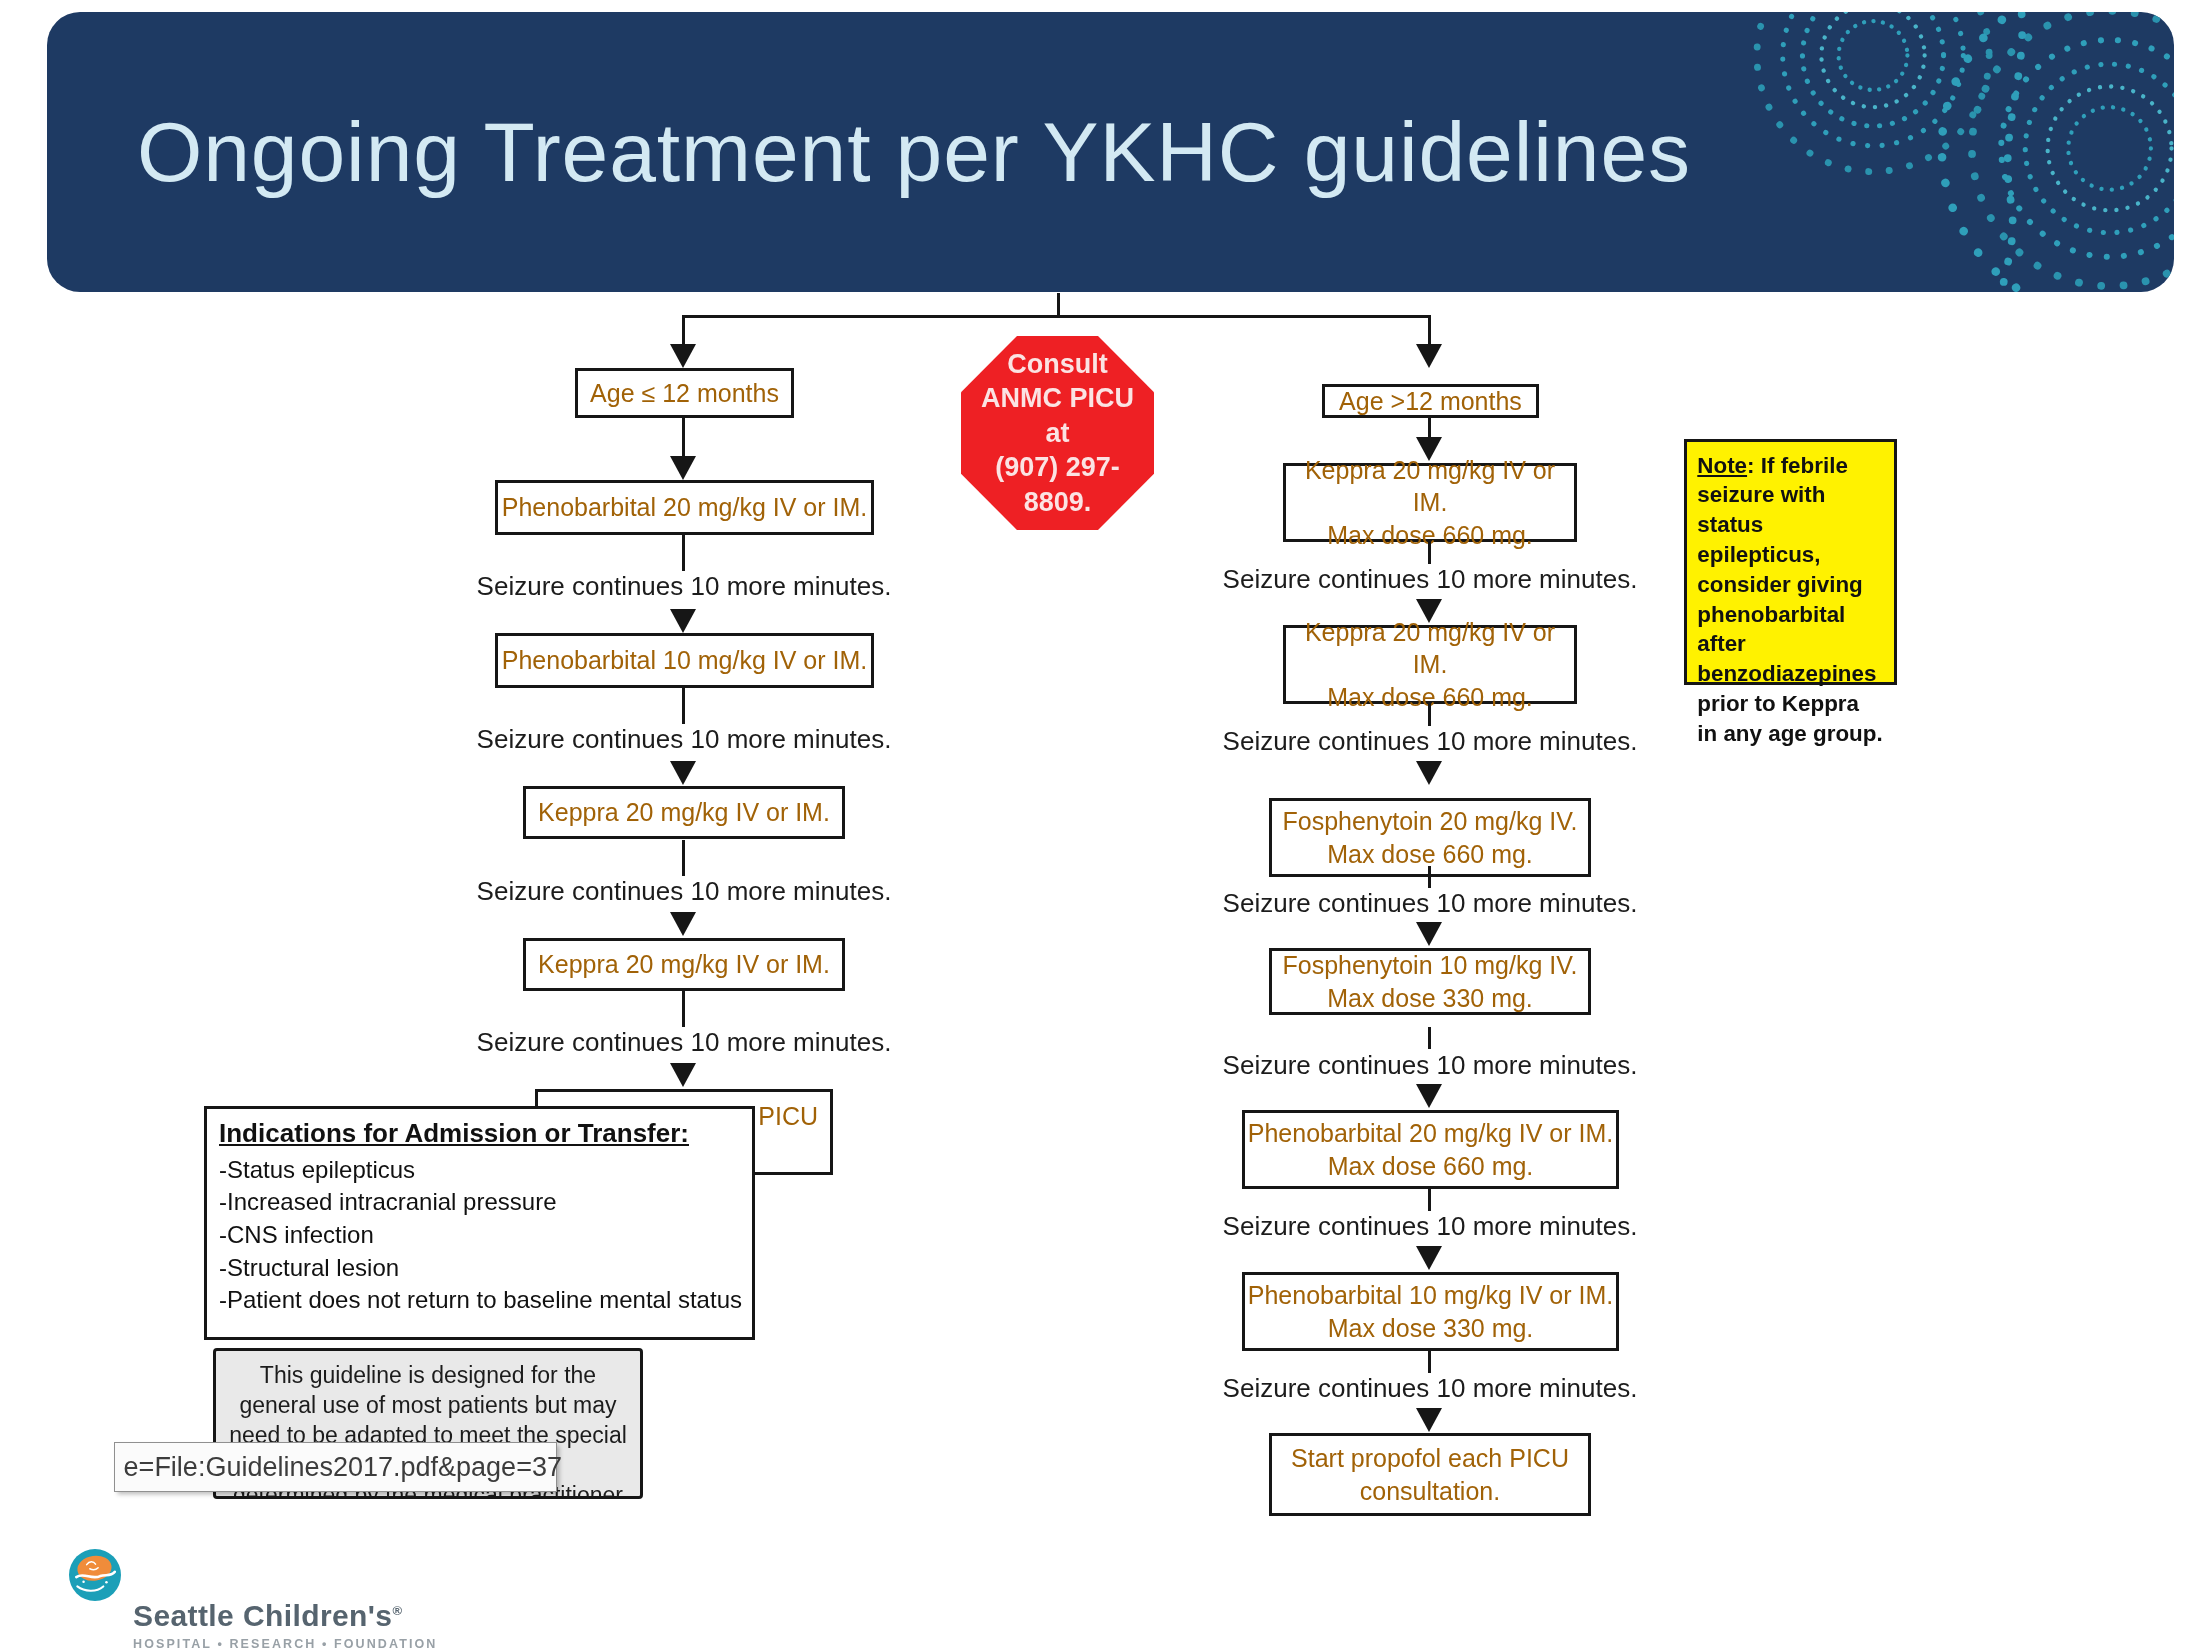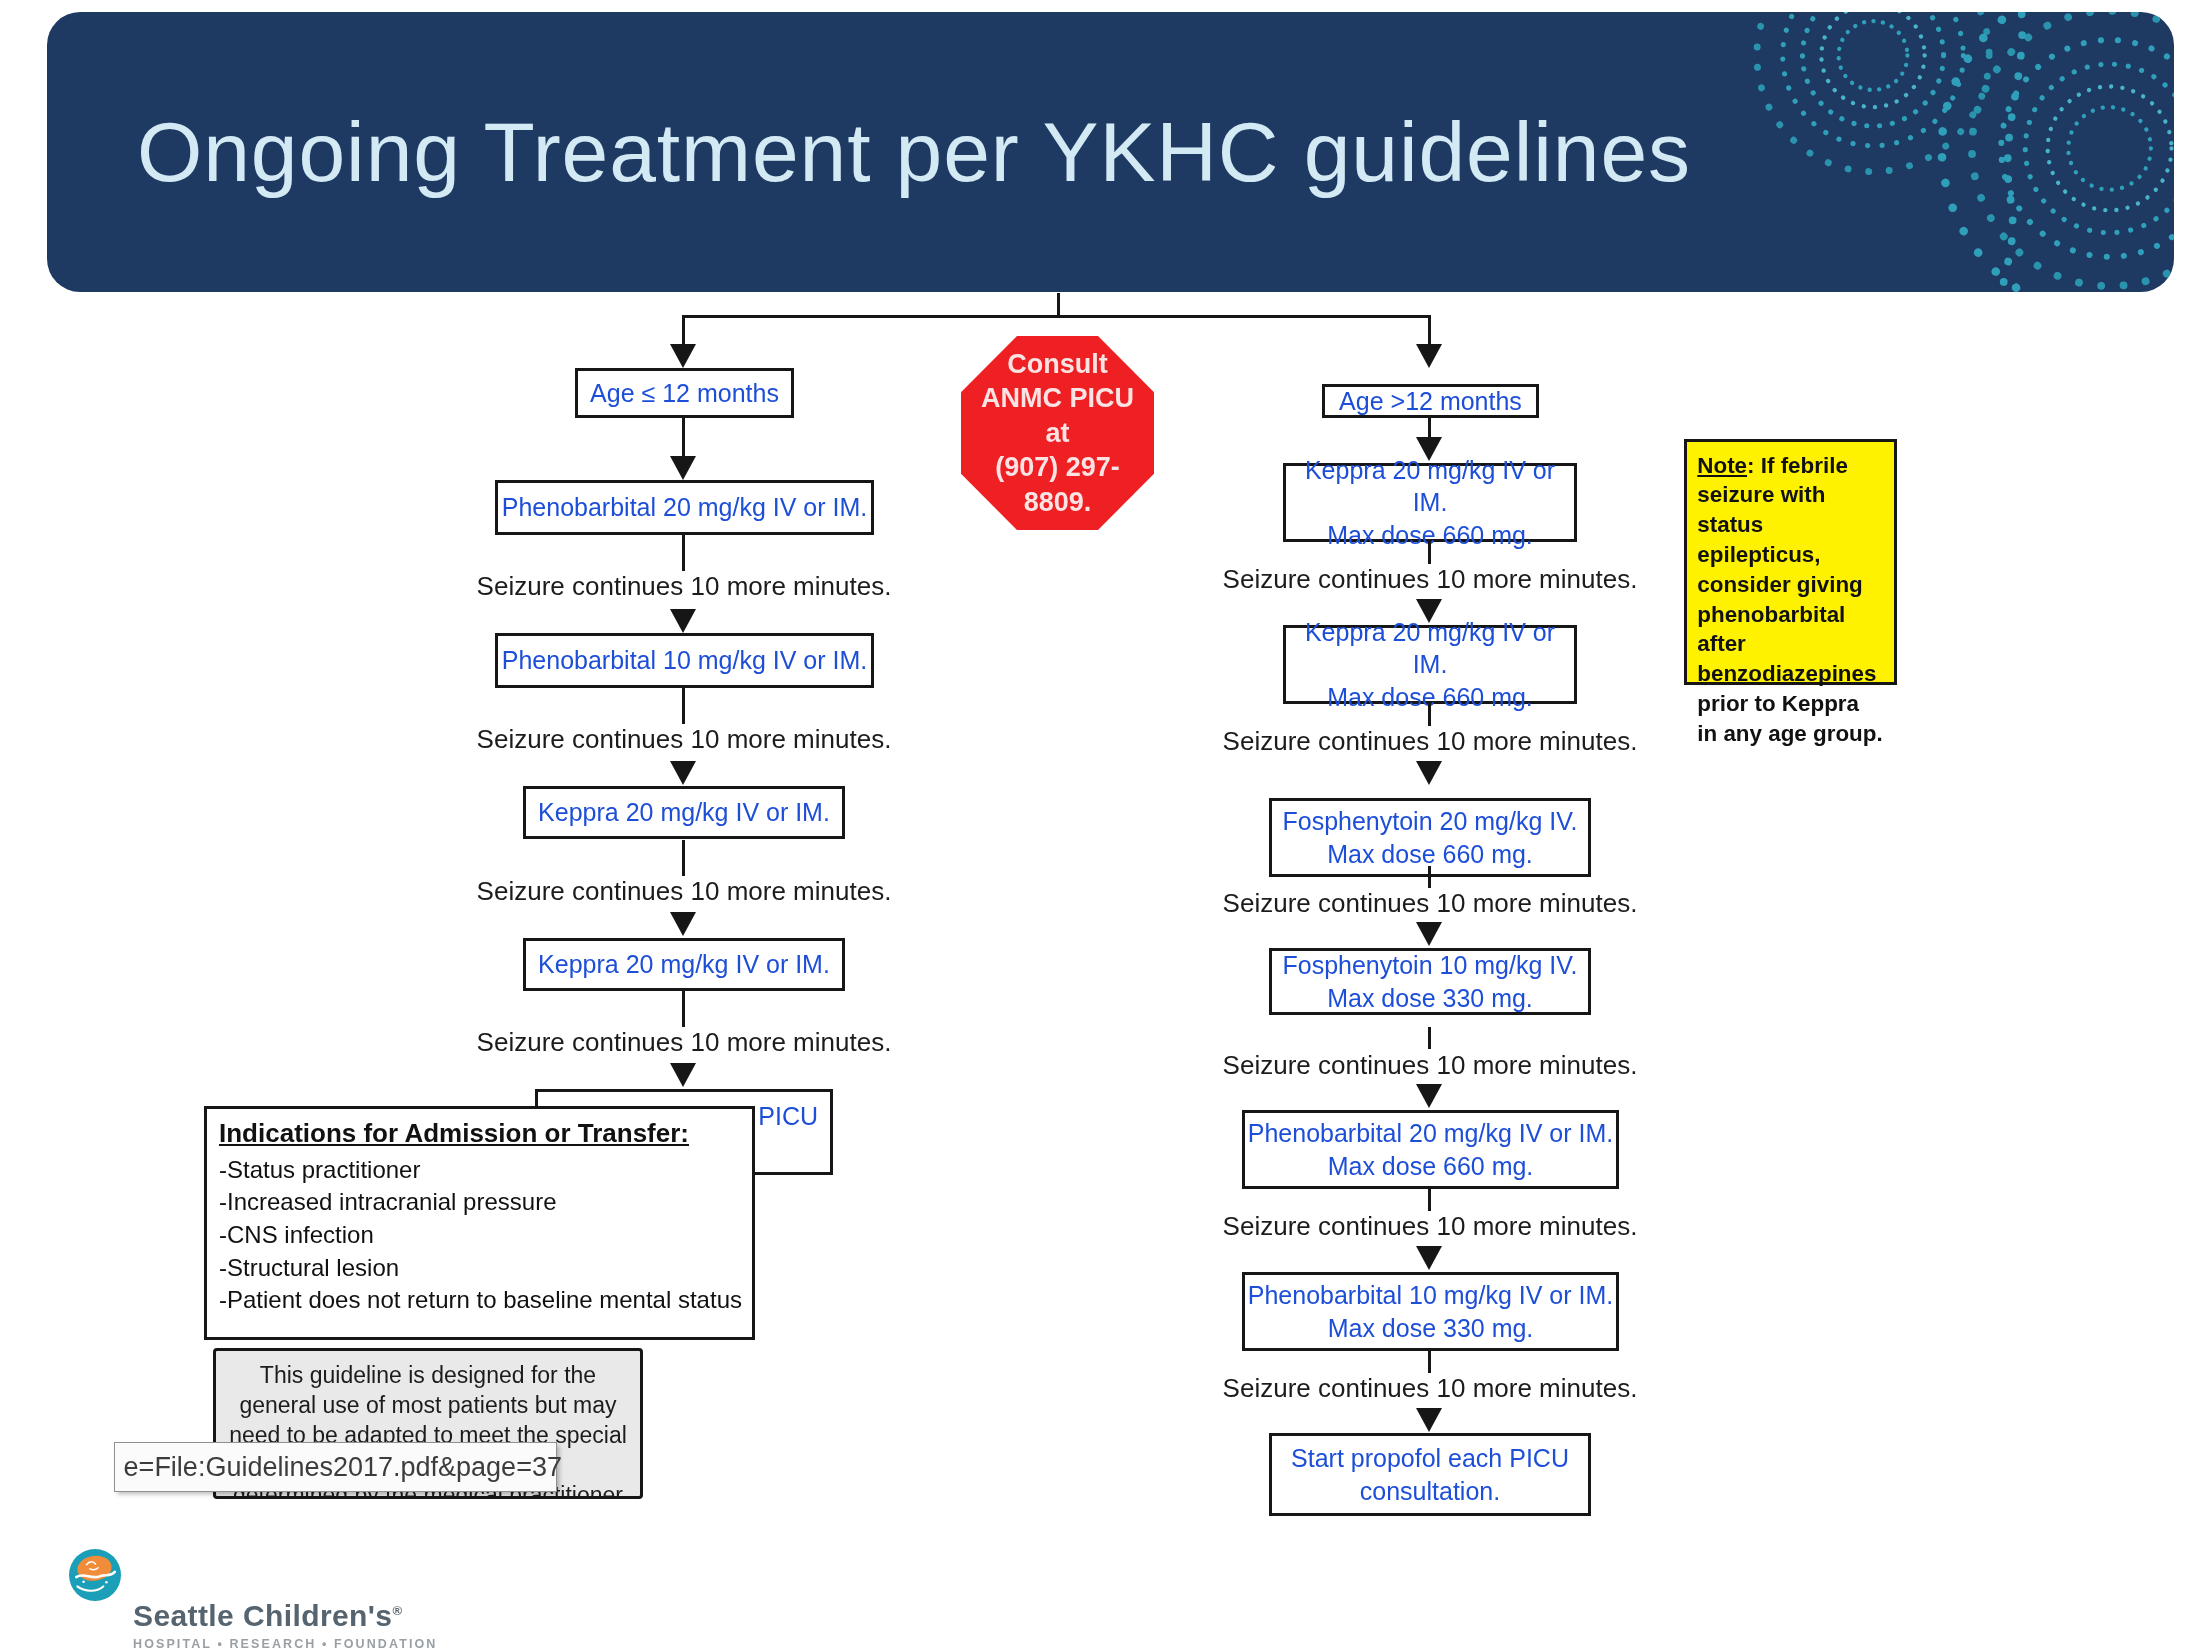--- a/index.html
+++ b/index.html
@@ -4,21 +4,21 @@
 <style>
   html,body{margin:0;padding:0;background:#fff;font-family:"Liberation Sans",sans-serif;}
   .slide{position:relative;width:2203px;height:1652px;background:#ffffff;overflow:hidden;}
 
   
   .header{position:absolute;left:47px;top:12px;width:2127px;height:280px;background:#1e3a63;border-radius:33px;overflow:hidden;}
   .title{position:absolute;left:90px;top:50%;transform:translateY(-50%);font-size:84px;color:#d3e9f3;white-space:nowrap;letter-spacing:0.9px;}
   .dots-svg{position:absolute;right:-13px;top:-10.3px;}
 
   
-  .box{position:absolute;background:#fff;border:3.4px solid #161616;display:flex;align-items:center;justify-content:center;text-align:center;font-size:25px;color:#1d4ed8;line-height:1.3;box-sizing:border-box;}
+  .box{position:absolute;background:#fff;border:3.4px solid #161616;display:flex;align-items:center;justify-content:center;text-align:center;font-size:25px;color:#a16207;line-height:1.3;box-sizing:border-box;}
   .lbl{position:absolute;text-align:center;font-size:26px;color:#1c1c1c;white-space:nowrap;background:#fff;}
   .vline{position:absolute;width:3.4px;background:#161616;}
   .hline{position:absolute;height:3.4px;background:#161616;}
   .ahead{position:absolute;width:0;height:0;border-left:13.8px solid transparent;border-right:13.8px solid transparent;border-top:24px solid #161616;}
   .preline{white-space:pre-line;}
 
   .octagon{position:absolute;left:961px;top:336px;width:193px;height:194px;background:#ee2024;
     clip-path:polygon(29% 0%,71% 0%,100% 29%,100% 71%,71% 100%,29% 100%,0% 71%,0% 29%);
     display:flex;align-items:center;justify-content:center;text-align:center;}
   .octagon-text{font-size:27px;font-weight:bold;color:#fbe3e3;line-height:1.28;}
@@ -158,21 +158,21 @@
     <div class="ahead" style="left:1416px;top:1408px;"></div>
 
     <div class="box preline" style="left:1269px;top:1433px;width:322px;height:83px;">Start propofol each PICU
 consultation.</div>
 
     <div class="note-box"><span class="note-label">Note</span><span>: If febrile seizure with status epilepticus, consider giving phenobarbital after benzodiazepines prior to Keppra in any age group.</span></div>
   </div>
 
   <div class="admission-box">
     <div class="admission-title">Indications for Admission or Transfer:</div>
-    <div class="admission-item">-Status practitioner</div>
+    <div class="admission-item">-Status epilepticus</div>
     <div class="admission-item">-Increased intracranial pressure</div>
     <div class="admission-item">-CNS infection</div>
     <div class="admission-item">-Structural lesion</div>
     <div class="admission-item">-Patient does not return to baseline mental status</div>
   </div>
 
   <div class="guideline-box">
     <div class="guideline-line">This guideline is designed for the</div>
     <div class="guideline-line">general use of most patients but may</div>
     <div class="guideline-line">need to be adapted to meet the special</div>

